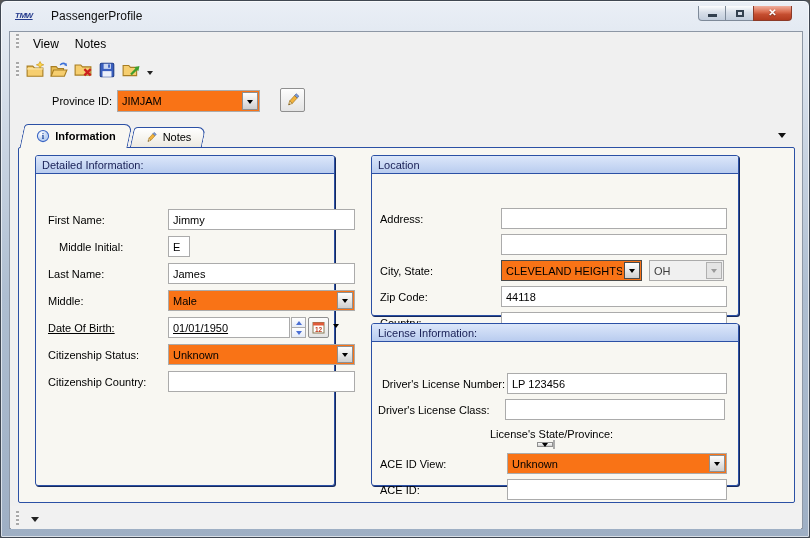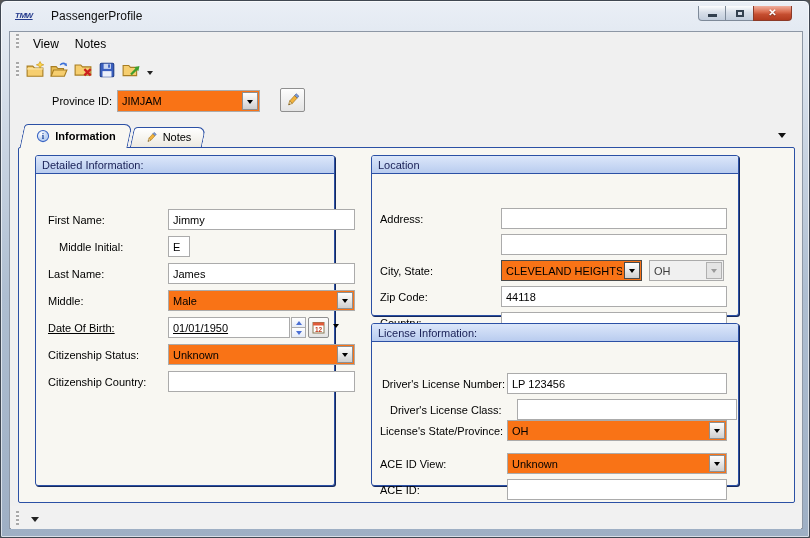--- a/index.html
+++ b/index.html
@@ -311,25 +311,25 @@
         </div>
       </div>
 
       <div class="group" style="left:352px; top:175px; width:368px; height:163px;">
         <div class="group-hd">License Information:</div>
 
         <div class="row" style="left:8px; top:25px; width:347px;">
           <span class="lbl" style="width:127px;text-align:center;">Driver's License Number:</span>
           <input class="tb grow" value="LP 123456" style="">
         </div>
-        <div class="row" style="left:18px; top:51px; width:347px;">
+        <div class="row" style="left:6px; top:51px; width:347px;">
           <span class="lbl" style="width:127px;">Driver's License Class:</span>
           <input class="tb grow" value="" style="">
         </div>
-        <div class="row" style="left:8px; top:72px; width:347px;">
+        <div class="row" style="left:8px; top:80px; width:347px;flex-direction:column;">
           <span class="lbl" style="width:127px;">License's State/Province:</span>
           <div class="combo grow">
             <span class="val">OH</span>
             <span class="dd-btn"></span>
           </div>
         </div>
         <div class="row" style="left:8px; top:105px; width:347px;">
           <span class="lbl" style="width:127px;">ACE ID View:</span>
           <div class="combo grow">
             <span class="val">Unknown</span>

